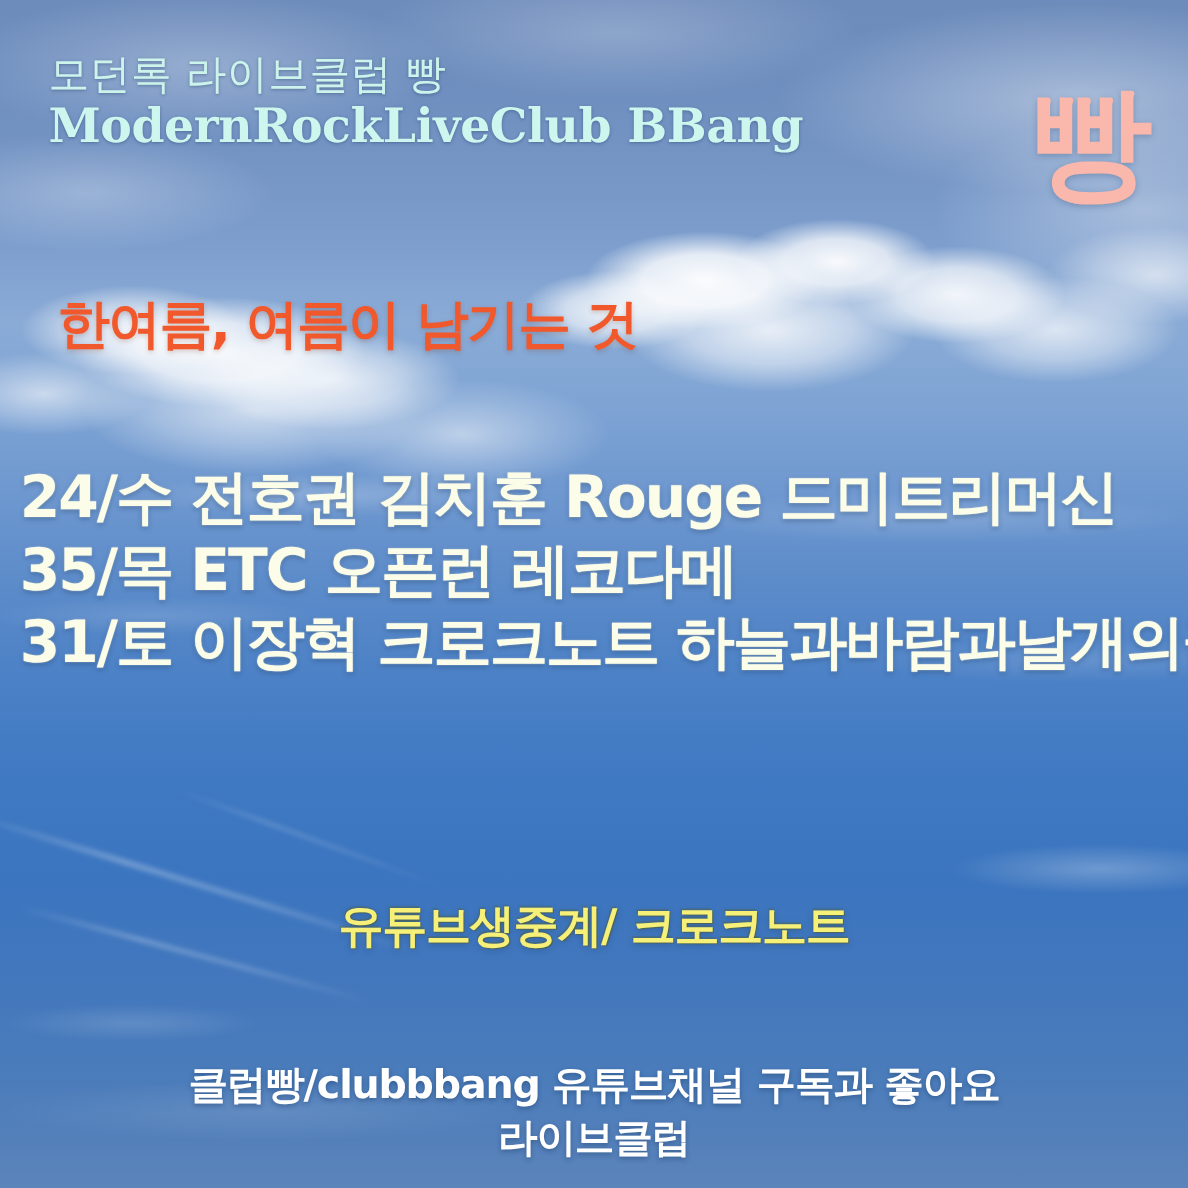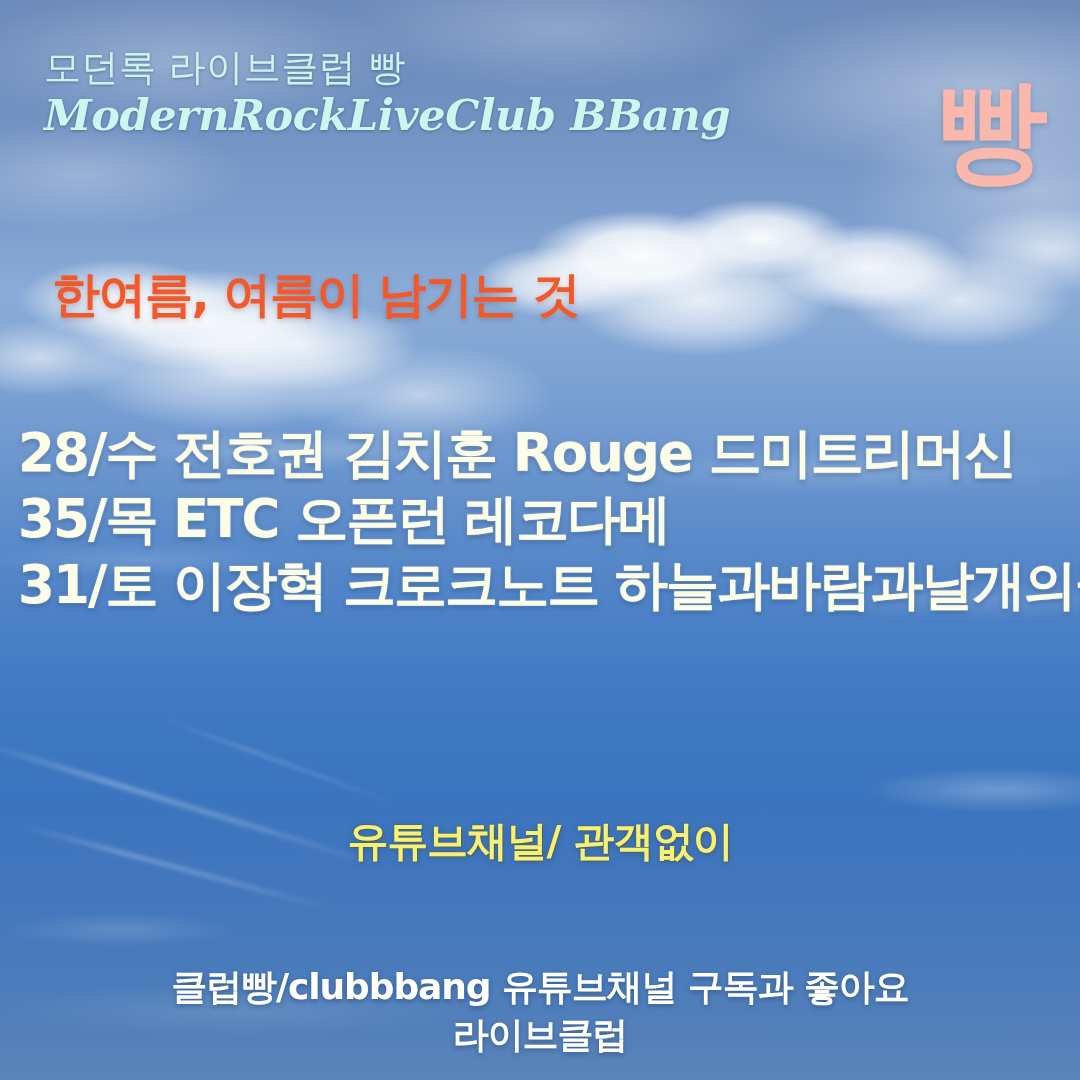--- a/index.html
+++ b/index.html
@@ -118,21 +118,20 @@
   }
   .club-header .en {
     font-family: "DejaVu Serif", "Liberation Serif", serif;
     font-size: 43px;
     font-weight: 700;
     color: #ccf6ee;
     letter-spacing: -0.4px;
     margin-top: 6px;
     text-shadow: 0 1px 3px rgba(30,60,100,0.45);
     white-space: nowrap;
-    font-style: italic;
   }
 
   
   .brand-logo {
     position: absolute;
     right: 34px;
     top: 74px;
     font-family: "DejaVu Sans", "Liberation Sans", sans-serif;
     font-size: 112px;
     font-weight: 700;
@@ -235,27 +234,27 @@
     <div class="club-header">
       <div class="kr">모던록 라이브클럽 빵</div>
       <div class="en">ModernRockLiveClub BBang</div>
     </div>
 
     <div class="brand-logo">빵</div>
 
     <div class="main-title">한여름, 여름이 남기는 것</div>
 
     <div class="lineup">
-      <div class="lineup-line">28/수  전호권 김치훈 Rouge 드미트리머신</div>
+      <div class="lineup-line">24/수  전호권 김치훈 Rouge 드미트리머신</div>
       <div class="lineup-line">35/목  ETC 오픈런 레코다메</div>
       <div class="lineup-line">31/토  이장혁 크로크노트 하늘과바람과날개의끝</div>
     </div>
 
     <div class="show-info">
-      <div class="info-line">유튜브채널/ 관객없이</div>
+      <div class="info-line">유튜브생중계/ 크로크노트</div>
     </div>
 
     <div class="footer">
       <div class="footer-line">클럽빵/clubbbang 유튜브채널 구독과 좋아요</div>
       <div class="footer-line">라이브클럽</div>
     </div>
 
   </div>
 </div>
 

